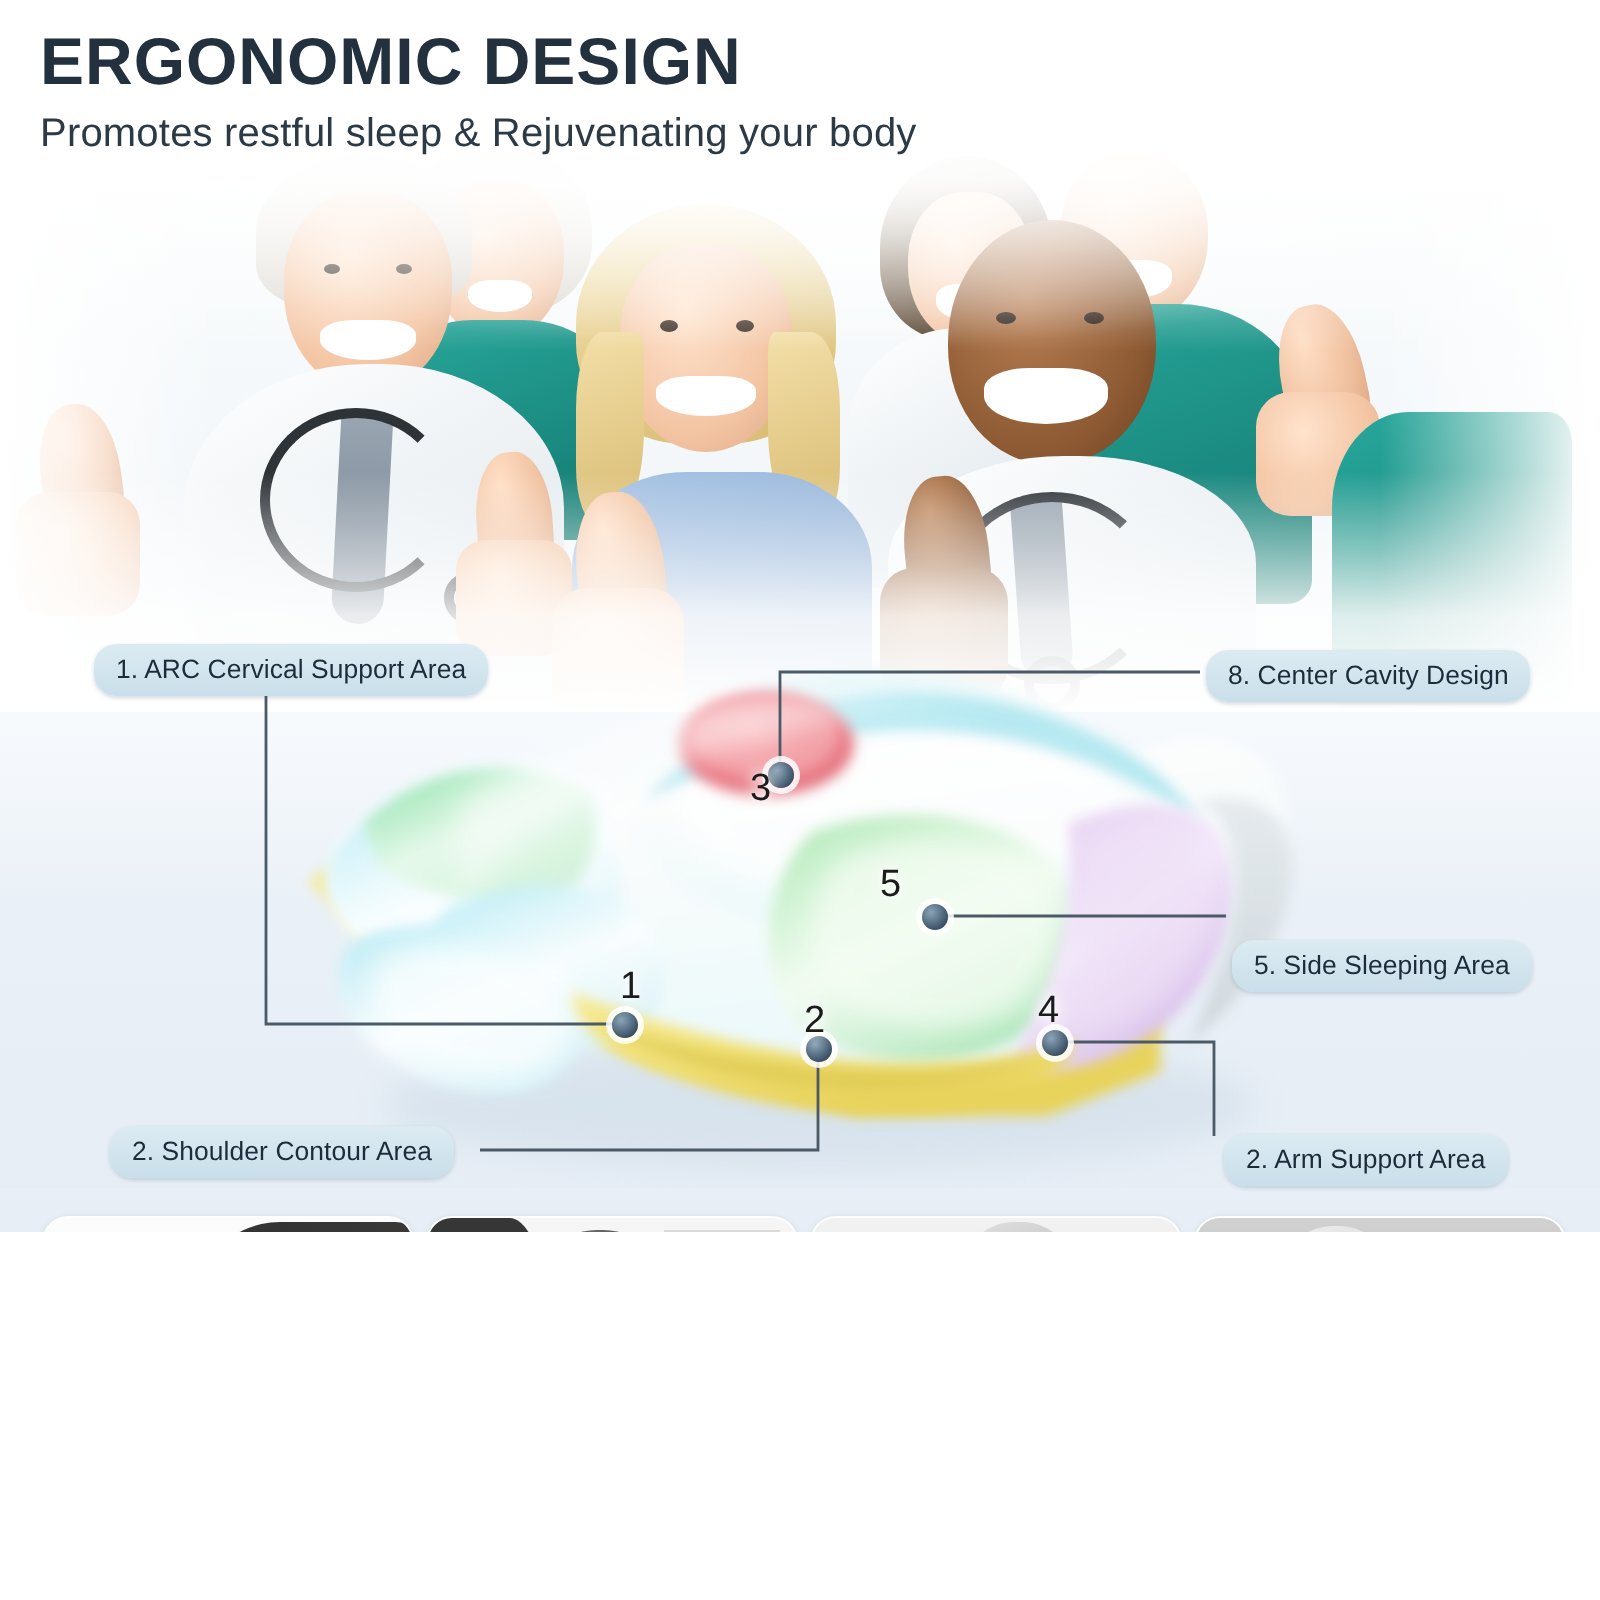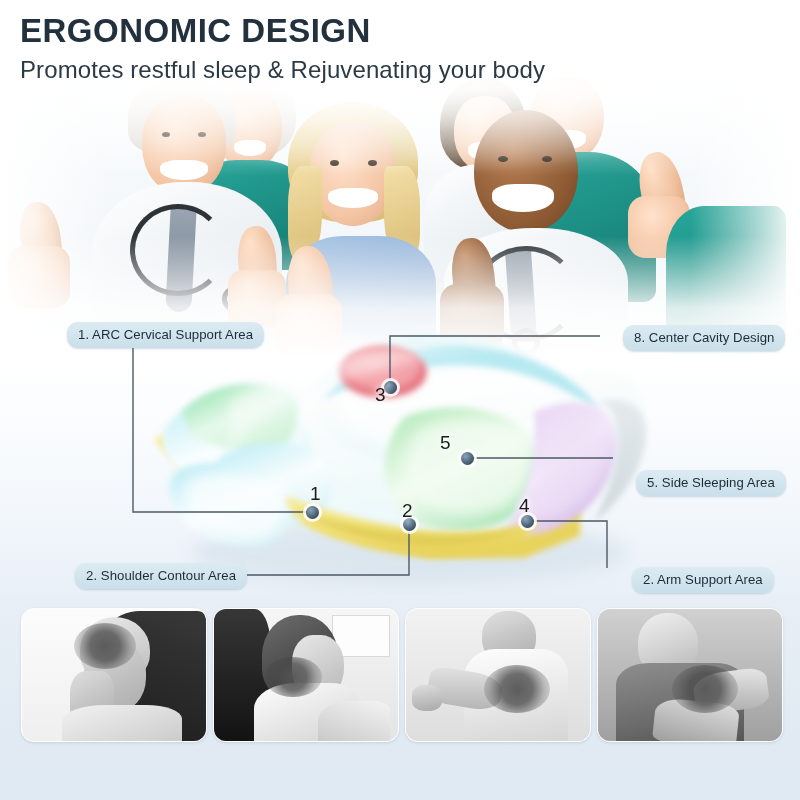--- a/index.html
+++ b/index.html
@@ -3,28 +3,28 @@
 <meta charset="utf-8">
 <title>Ergonomic Design Infographic</title>
 <style>
   * { margin:0; padding:0; box-sizing:border-box; }
   html,body { width:800px; height:800px; overflow:hidden; }
   body {
     font-family:"Liberation Sans", sans-serif;
     background:#ffffff;
     position:relative;
   }
-  #page { position:relative; width:800px; height:800px; overflow:hidden;
+  #page { position:relative; width:800px; height:616px; overflow:hidden;
           background:linear-gradient(180deg,#ffffff 0%,#ffffff 45%,#f4f8fc 62%,#e9f0f7 74%,#e6edf5 100%); }
 
   
   .header { position:absolute; left:20px; top:14px; z-index:40; }
   .title { font-size:33px; font-weight:bold; color:#23313f; letter-spacing:.5px;
            line-height:1.05; white-space:nowrap; }
-  .subtitle { font-size:24px; color:#2c3a46; margin-top:7px; white-space:nowrap; letter-spacing:.1px; }
+  .subtitle { font-size:20px; color:#2c3a46; margin-top:7px; white-space:nowrap; letter-spacing:.1px; }
 
   
   .hero { position:absolute; left:0px; top:56px; width:800px; height:300px; overflow:hidden; }
   .hero-inner { position:absolute; inset:0;
      background:
        radial-gradient(ellipse 60% 50% at 50% 120%, rgba(190,215,235,.55), rgba(255,255,255,0) 70%),
        linear-gradient(180deg,#ffffff 0%, rgba(255,255,255,.55) 16%, rgba(255,255,255,0) 34%),
        linear-gradient(180deg, #f3f7fa 0%, #eef4f8 100%);
   }
   
@@ -57,21 +57,20 @@
   
   .pillow-wrap { position:absolute; left:110px; top:300px; width:600px; height:300px; z-index:20; }
 
   
   .lbl {
     position:absolute; z-index:34;
     background:linear-gradient(180deg,#dcebf2,#c9dfea);
     color:#1d2c3a; font-size:13.2px; letter-spacing:.05px;
     padding:5px 11px 6px; border-radius:11px; white-space:nowrap;
     box-shadow:0 1px 2px rgba(60,90,115,.22);
-    margin-left:20px;
   }
   .dot { position:absolute; width:13px; height:13px; border-radius:50%; z-index:33;
          background:radial-gradient(circle at 35% 32%, #8aa4b8, #3c5368 70%, #2c3d4c);
          box-shadow:0 0 0 3px rgba(255,255,255,.85); }
   .num { position:absolute; z-index:33; font-size:19px; color:#1c1c1c;
          text-shadow:0 0 5px #fff,0 0 9px #fff,0 0 13px #fff; font-weight:400; }
 
   
   .strip { position:absolute; left:0; top:594px; width:800px; height:206px; z-index:25;
            background:linear-gradient(180deg,#e8eff6 0%, #e2ebf3 55%, #dfe9f2 100%); }

